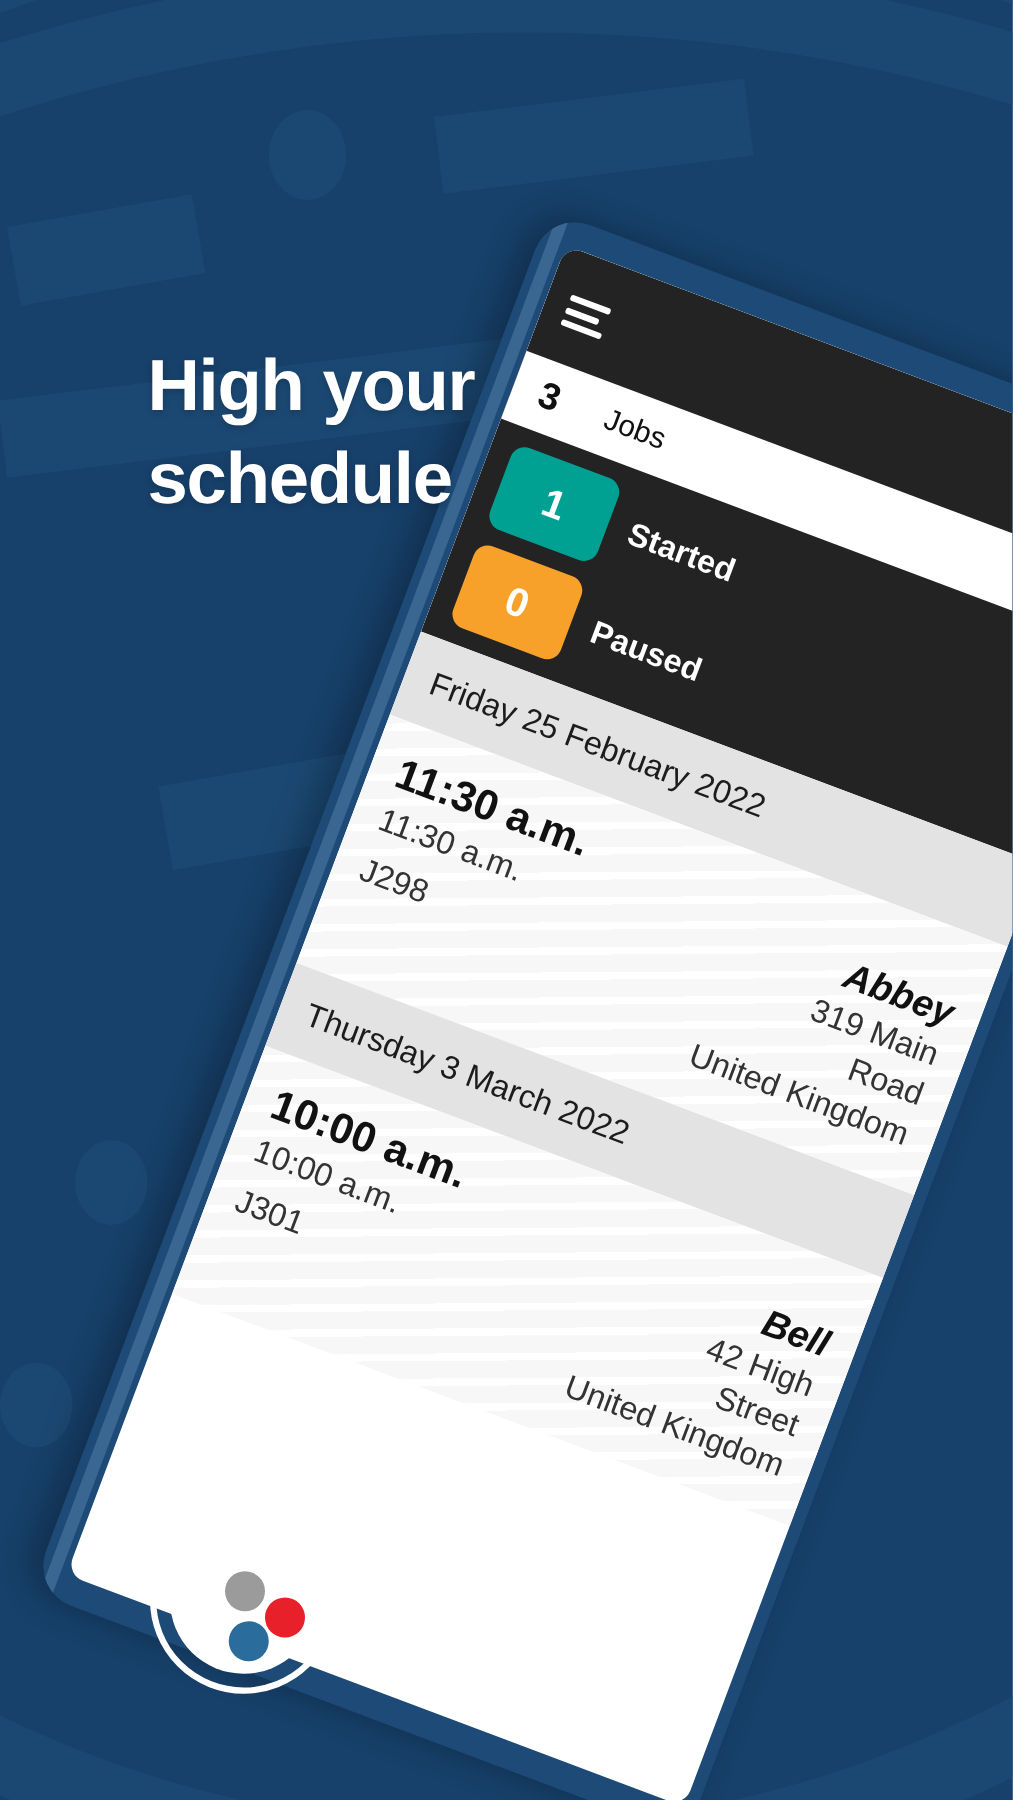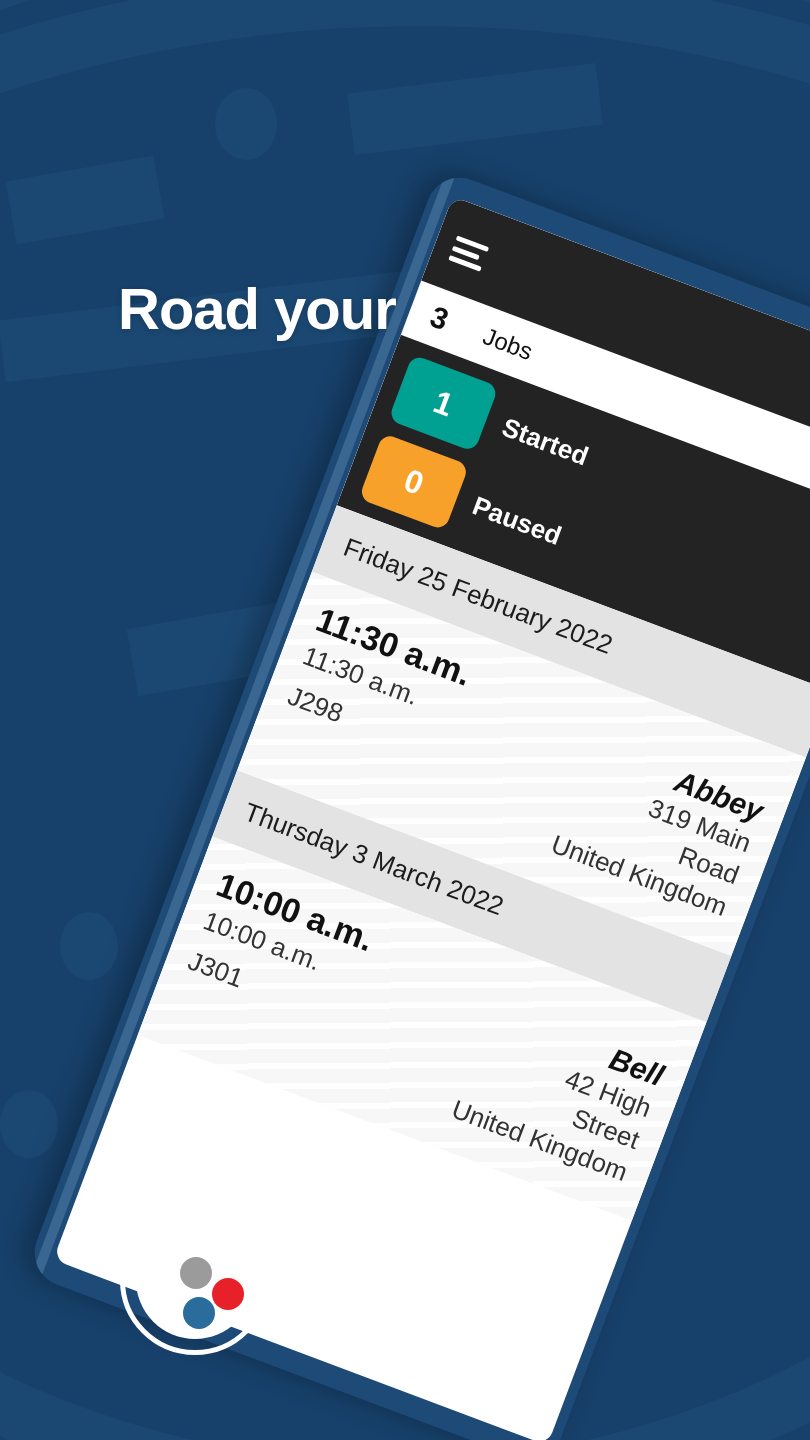--- a/index.html
+++ b/index.html
@@ -265,21 +265,22 @@
     <div class="bg-dot" style="left:408px; top:592px; width:66px; height:76px;"></div>
     <div class="bg-dot" style="left:541px; top:612px; width:62px; height:72px;"></div>
     <div class="bg-dot" style="left:188px; top:826px; width:60px; height:70px;"></div>
     <div class="bg-dot" style="left:305px; top:842px; width:62px; height:72px;"></div>
     <div class="bg-dot" style="left:420px; top:848px; width:60px; height:70px;"></div>
     <div class="bg-dot" style="left:60px;  top:912px; width:58px; height:68px;"></div>
     <div class="bg-dot" style="left:0px;   top:1090px; width:58px; height:68px;"></div>
   </div>
 
   <div class="headline">
-    <span class="ln">Road your</span>
+    <span class="ln">High your</span>
+    <span class="ln">schedule</span>
   </div>
 
   <div class="logo">
     <div class="logo-ring"></div>
     <div class="logo-inner">
       <span class="logo-dot dot-grey"></span>
       <span class="logo-dot dot-red"></span>
       <span class="logo-dot dot-blue"></span>
     </div>
   </div>

